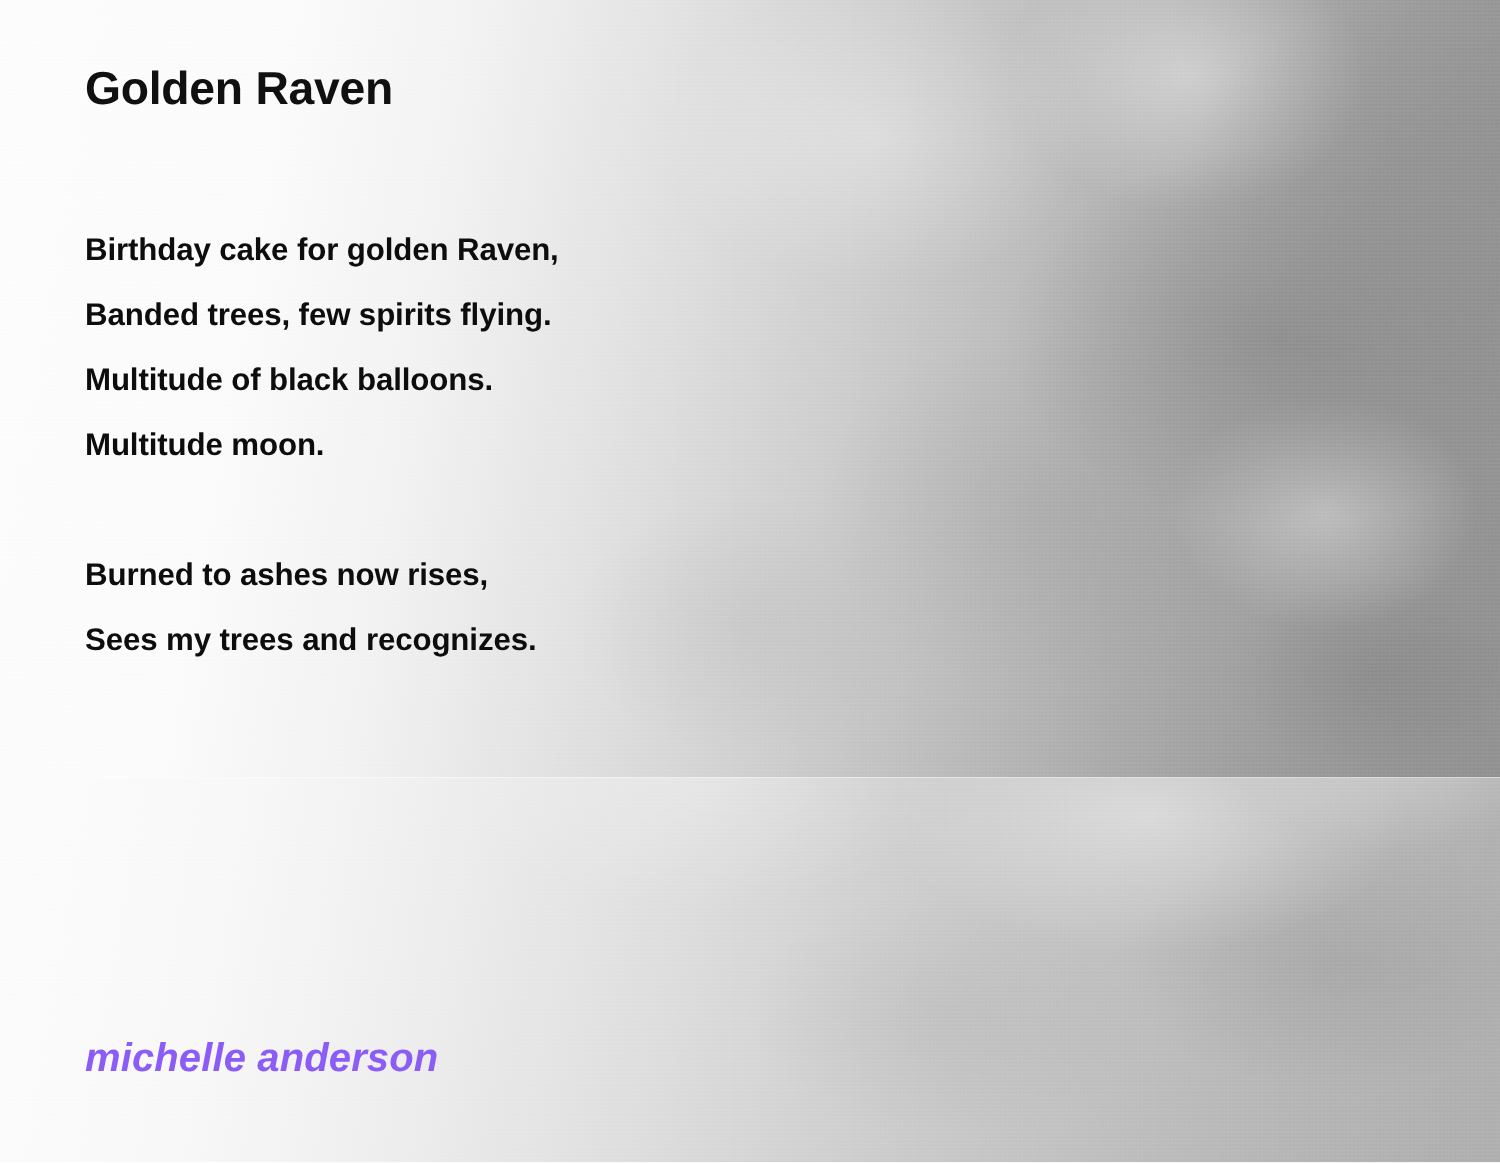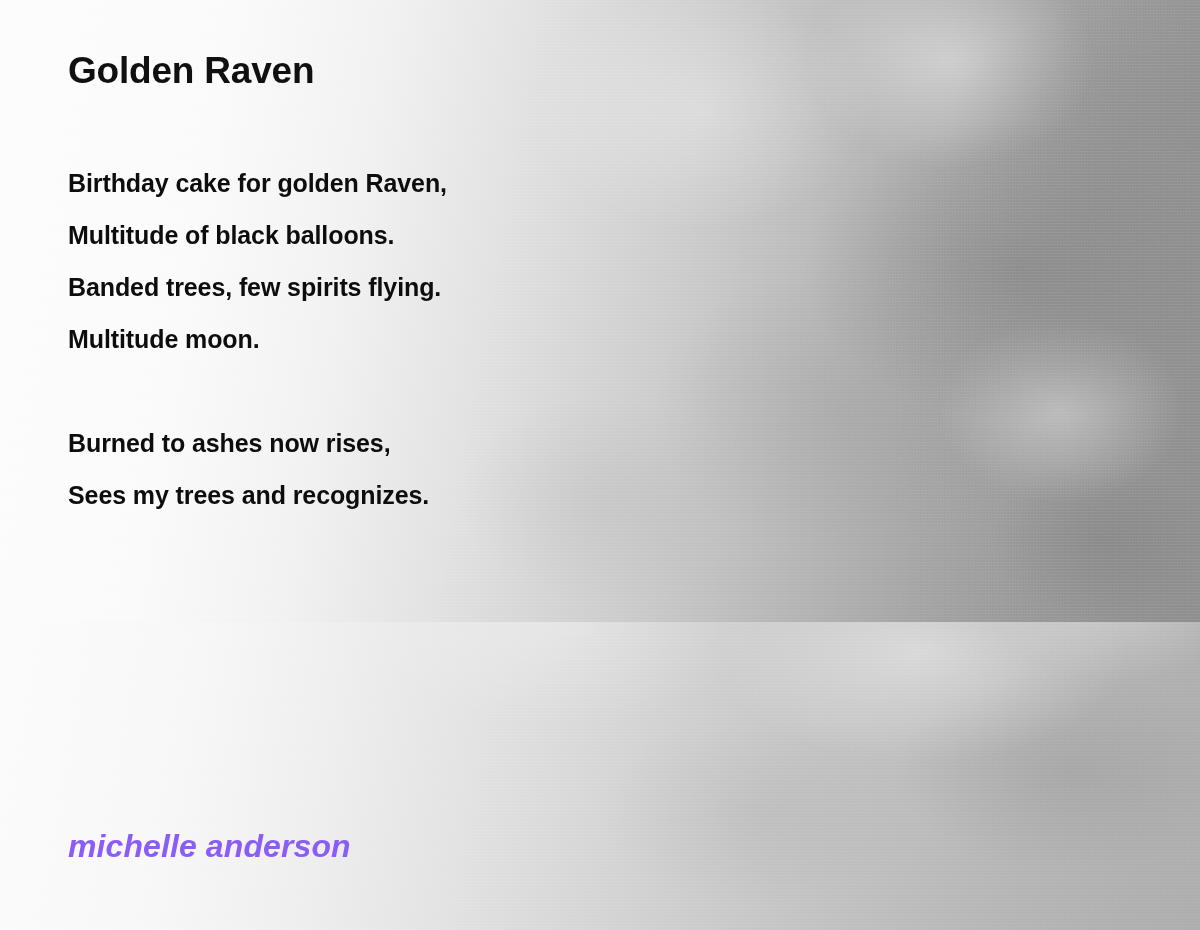--- a/index.html
+++ b/index.html
@@ -112,21 +112,21 @@
     font-size:37px;
     font-weight:bold;
     letter-spacing:-0.2px;
     color:#101010;
     white-space:nowrap;
   }
 
   #poem-body {
     position:absolute;
     left:68px;
-    top:157px;
+    top:174px;
     width:900px;
   }
 
   .poem-stanza { margin:0; padding:0; }
   .poem-stanza + .poem-stanza { margin-top:52px; }
 
   .poem-line {
     font-size:25px;
     font-weight:bold;
     line-height:52px;
@@ -165,22 +165,22 @@
   </div>
 
   <div id="poem-content">
 
     <div id="poem-title">Golden Raven</div>
 
     <div id="poem-body">
 
       <div class="poem-stanza">
         <div class="poem-line">Birthday cake for golden Raven,</div>
+        <div class="poem-line">Banded trees, few spirits flying.</div>
         <div class="poem-line">Multitude of black balloons.</div>
-        <div class="poem-line">Banded trees, few spirits flying.</div>
         <div class="poem-line">Multitude moon.</div>
       </div>
 
 
       <div class="poem-stanza">
         <div class="poem-line">Burned to ashes now rises,</div>
         <div class="poem-line">Sees my trees and recognizes.</div>
       </div>
 
     </div>

